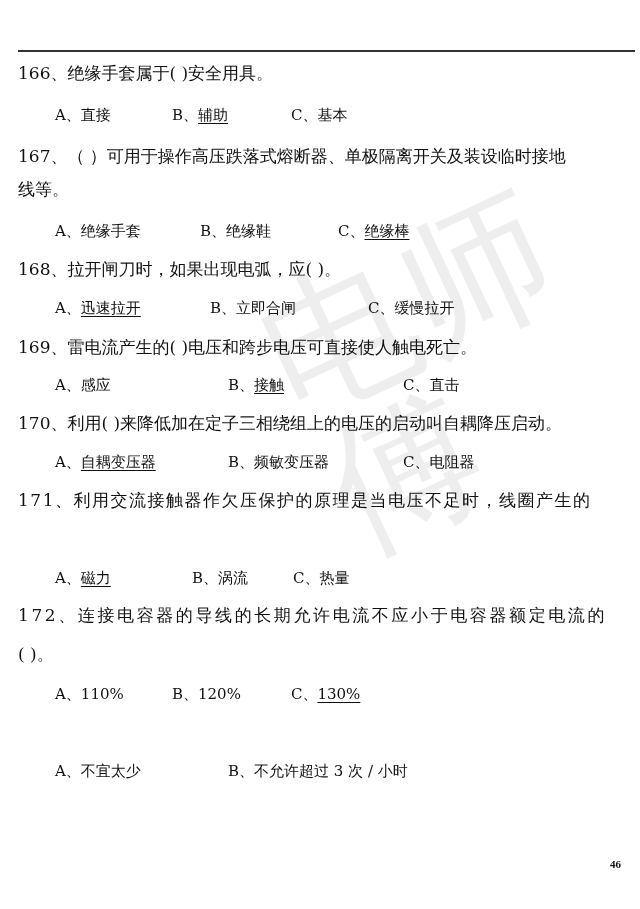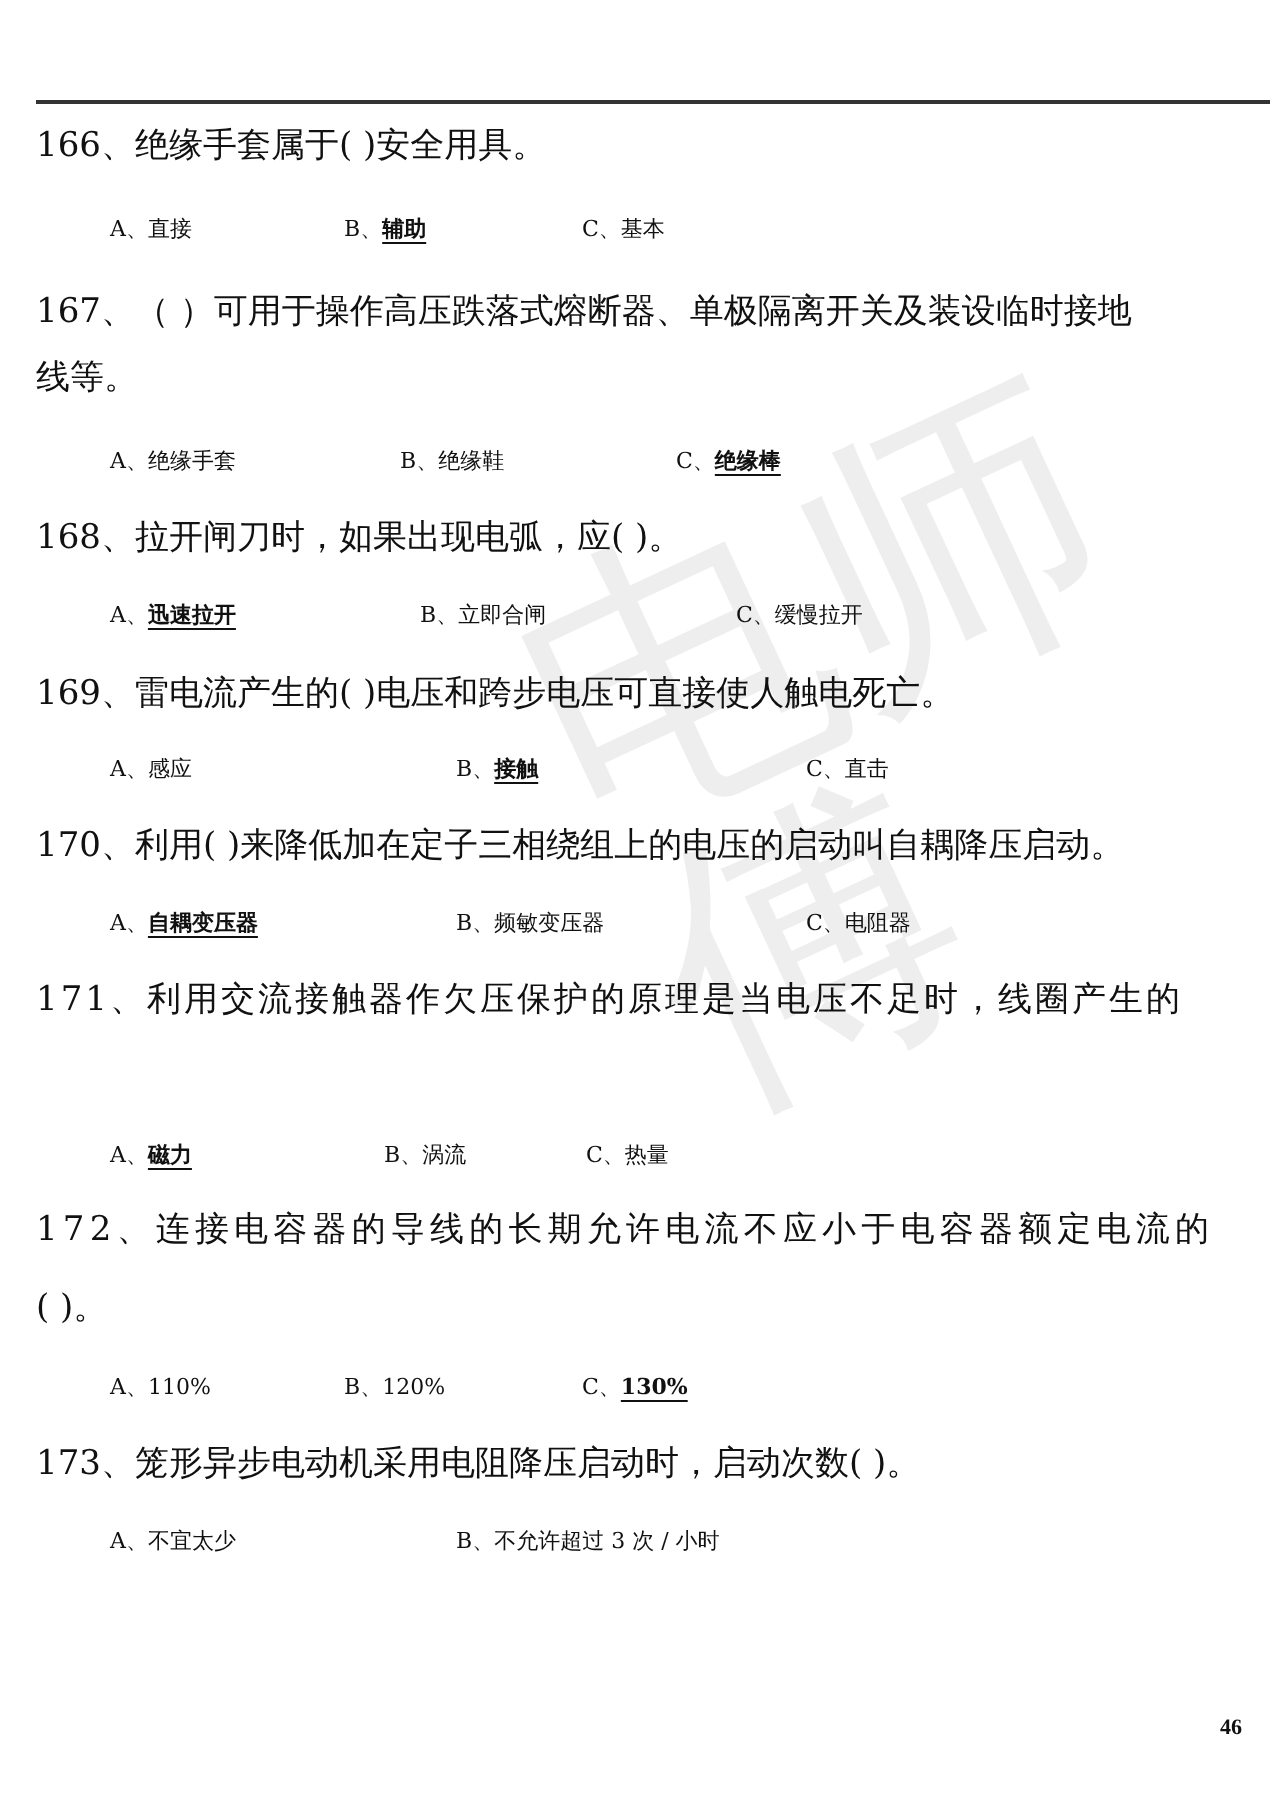--- a/index.html
+++ b/index.html
@@ -1,21 +1,21 @@
 <!DOCTYPE html>
 <html><head>
 <meta charset="utf-8">
 <style>
   html, body { margin:0; padding:0; background:#ffffff; }
   body { width:640px; height:909px; position:relative; overflow:hidden;
          font-family:"DejaVu Serif","Liberation Serif",serif; color:#111; }
   .rule { position:absolute; left:18px; top:50px; width:617px; height:2px; background:#333; }
   .line { position:absolute; left:18px; font-size:17px; line-height:22px; white-space:nowrap; letter-spacing:0px;text-align:right; }
-  .opt { position:absolute; font-size:11px; line-height:22px; white-space:nowrap; }
-  .u { text-decoration:underline; text-underline-offset:3px;font-weight:bold; }
+  .opt { position:absolute; font-size:15px; line-height:22px; white-space:nowrap; }
+  .u { text-decoration:underline; text-underline-offset:3px; }
   .watermark { position:absolute; left:240px; top:300px; font-size:150px; color:#e4e4e4;
                transform:rotate(-25deg); transform-origin:left top; z-index:0; line-height:150px;
                font-family:"DejaVu Sans","Liberation Sans",sans-serif; opacity:0.6; pointer-events:none; }
   .content { position:absolute; inset:0; z-index:1; }
   .pageno { position:absolute; left:610px; top:858px; font-size:11px; font-family:"Liberation Serif",serif;font-weight:bold; }
   .credit { position:absolute; left:506px; top:910px; font-size:16px; color:#333;
             font-family:Liberation Sans, sans-serif; }
 </style>
 </head>
 <body>
@@ -55,19 +55,18 @@
   <div class="opt" style="left:55px;top:567px"><span>A、</span><span class="u">磁力</span></div>
   <div class="opt" style="left:192px;top:567px"><span>B、</span><span>涡流</span></div>
   <div class="opt" style="left:293px;top:567px"><span>C、</span><span>热量</span></div>
 
   <div class="line" style="top:604px;letter-spacing:2.6px">172、连接电容器的导线的长期允许电流不应小于电容器额定电流的</div>
   <div class="line" style="top:643px">(       )。</div>
   <div class="opt" style="left:55px;top:683px"><span>A、</span><span>110%</span></div>
   <div class="opt" style="left:172px;top:683px"><span>B、</span><span>120%</span></div>
   <div class="opt" style="left:291px;top:683px"><span>C、</span><span class="u">130%</span></div>
 
-  <div class="line" style="top:721px">173、笼形异步电动机采用电阻降压启动时，启动次数(          )。</div>
   <div class="opt" style="left:55px;top:760px"><span>A、</span><span>不宜太少</span></div>
   <div class="opt" style="left:228px;top:760px"><span>B、</span><span>不允许超过 3 次 / 小时</span></div>
 
   <div class="pageno">46</div>
   <div class="credit">头条 @电工人家</div>
 </div>
 
 </body></html>

